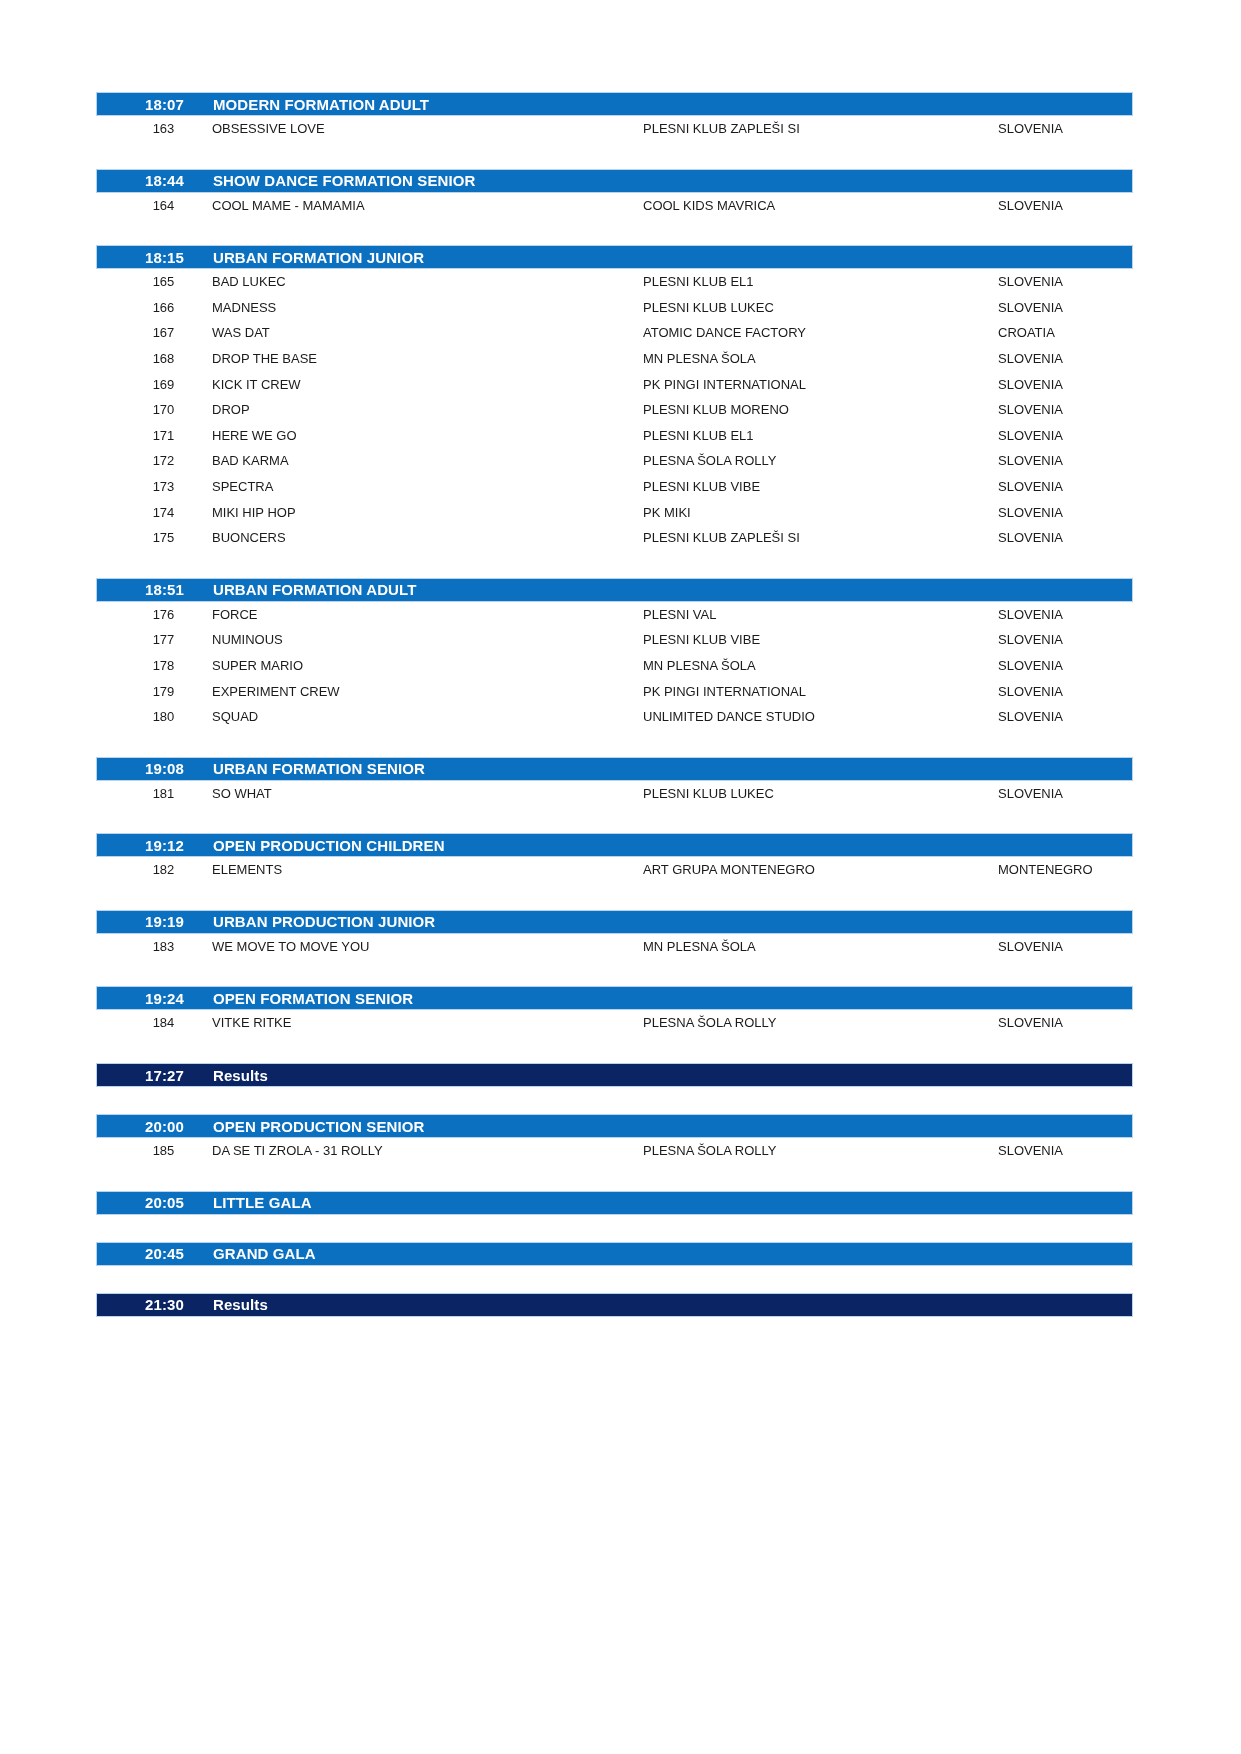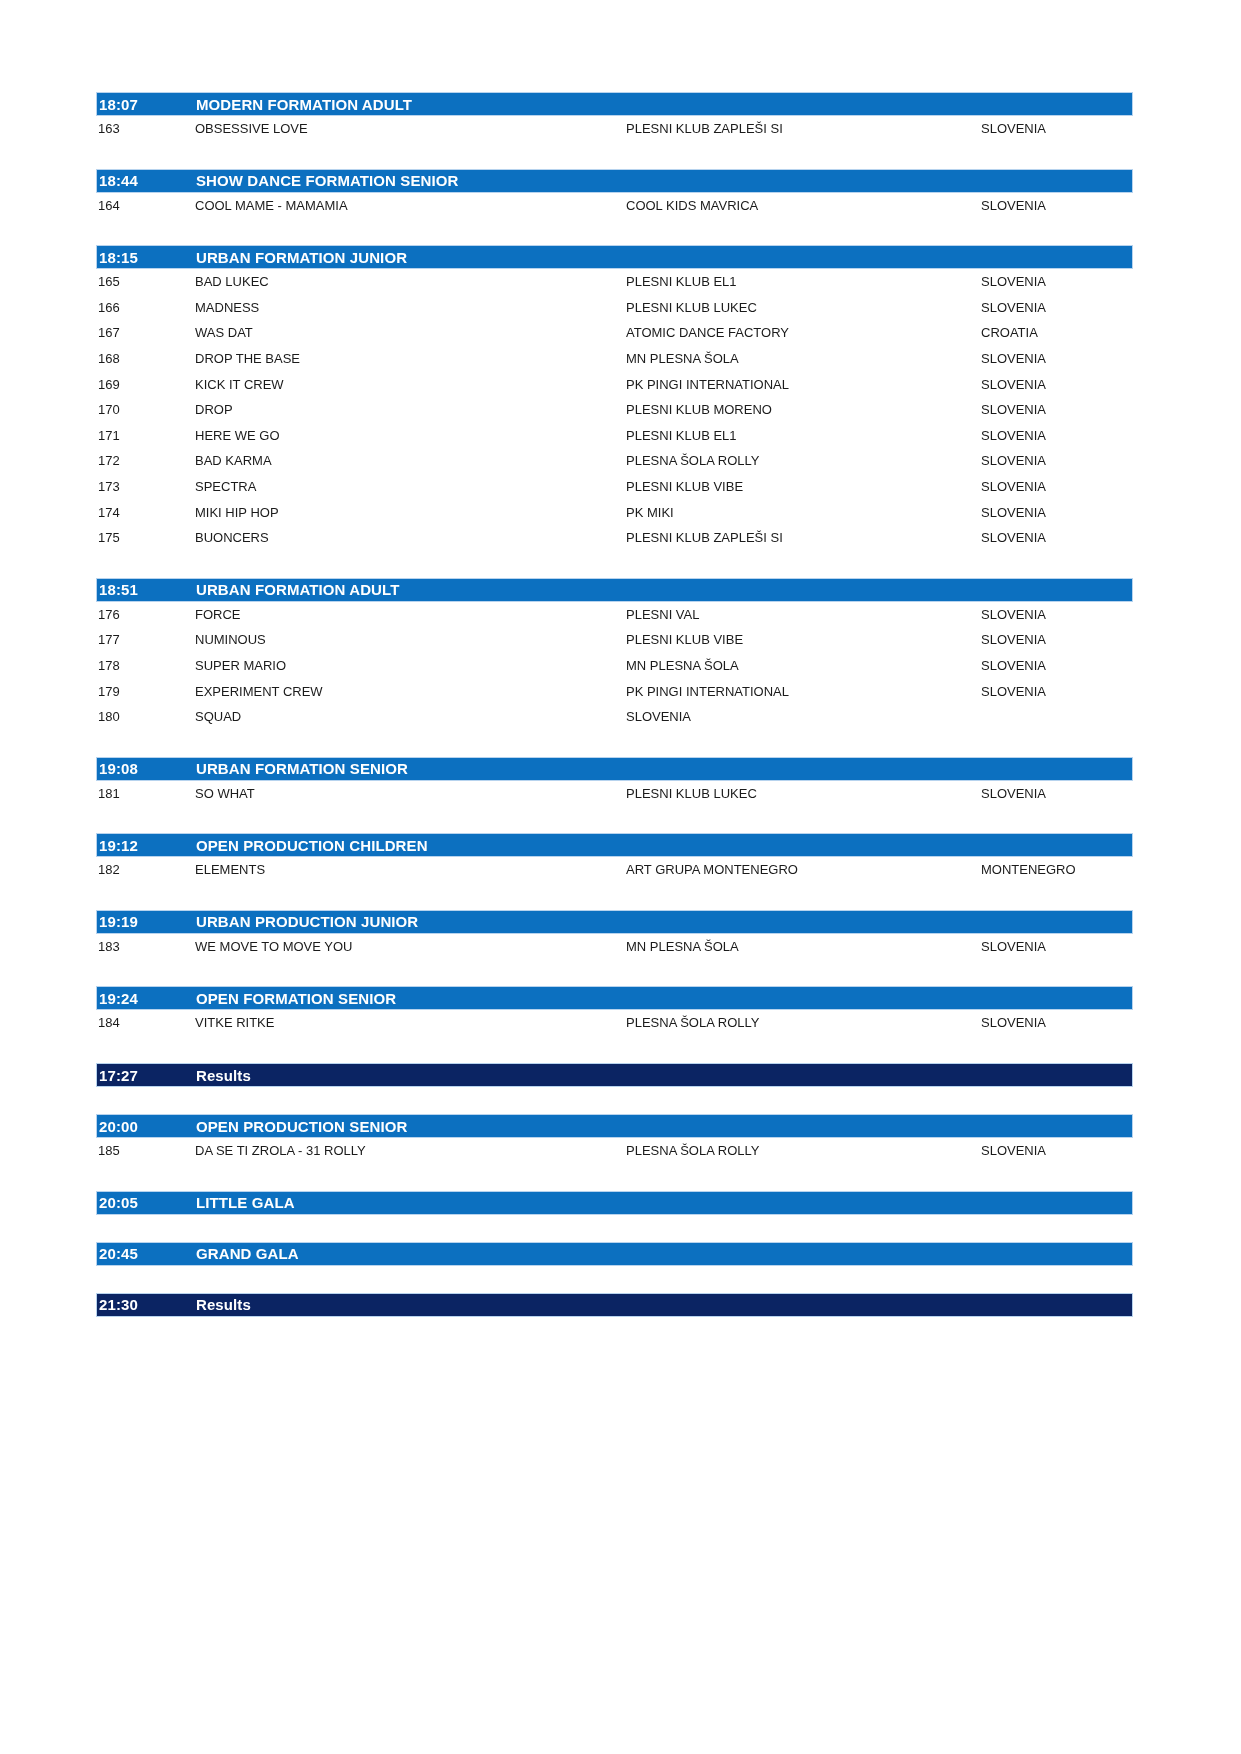--- a/index.html
+++ b/index.html
@@ -42,22 +42,22 @@
     display: flex;
     height: 25.6px;
     line-height: 25.6px;
     font-size: 13px;
     color: var(--row-text, #1b1b1b);
     white-space: nowrap;
   }
   .col-num {
     flex: none;
     width: 97px;
-    padding-left: 2px;
-    text-align: left;
+    padding-left: 19px;
+    text-align: center;
   }
   .col-title {
     flex: none;
     width: 431px;
     overflow: hidden;
   }
   .col-club {
     flex: none;
     width: 355px;
     overflow: hidden;
@@ -217,20 +217,21 @@
   <div class="row">
     <div class="col-num">179</div>
     <div class="col-title">EXPERIMENT CREW</div>
     <div class="col-club">PK PINGI INTERNATIONAL</div>
     <div class="col-country">SLOVENIA</div>
   </div>
 
   <div class="row">
     <div class="col-num">180</div>
     <div class="col-title">SQUAD</div>
+    <div class="col-club">UNLIMITED DANCE STUDIO</div>
     <div class="col-country">SLOVENIA</div>
   </div>
 </section>
 
   <section class="section">
     <div class="bar">
       <div class="col-num">19:08</div>
       <div class="bar-label">URBAN FORMATION SENIOR</div>
     </div>
 

